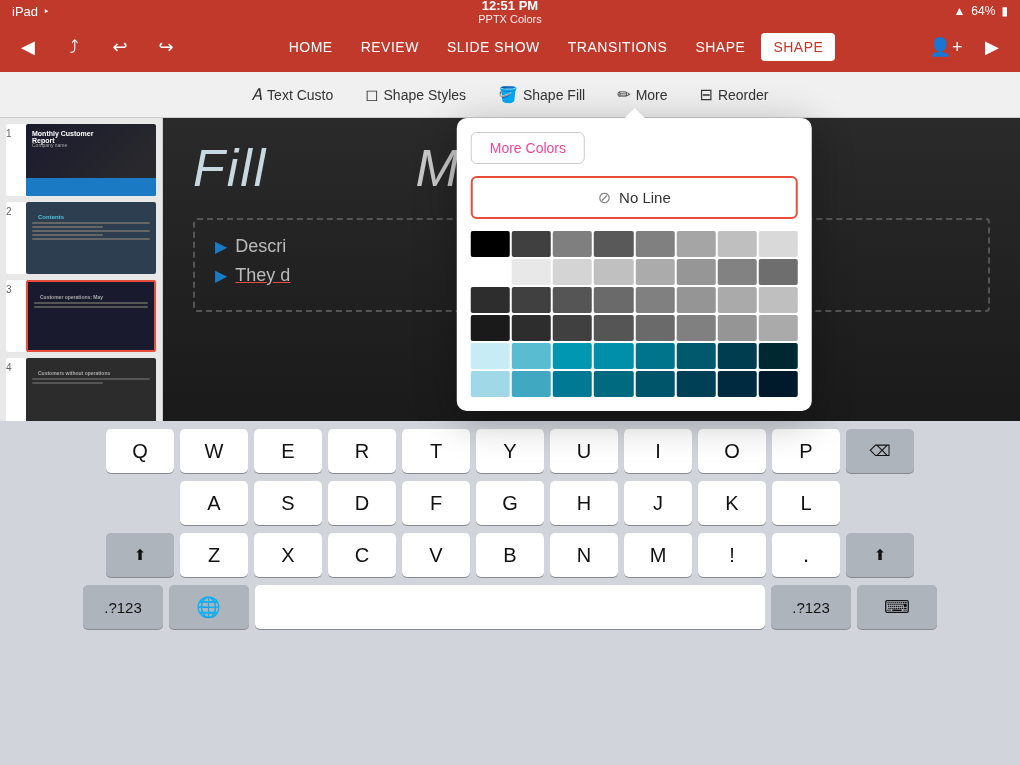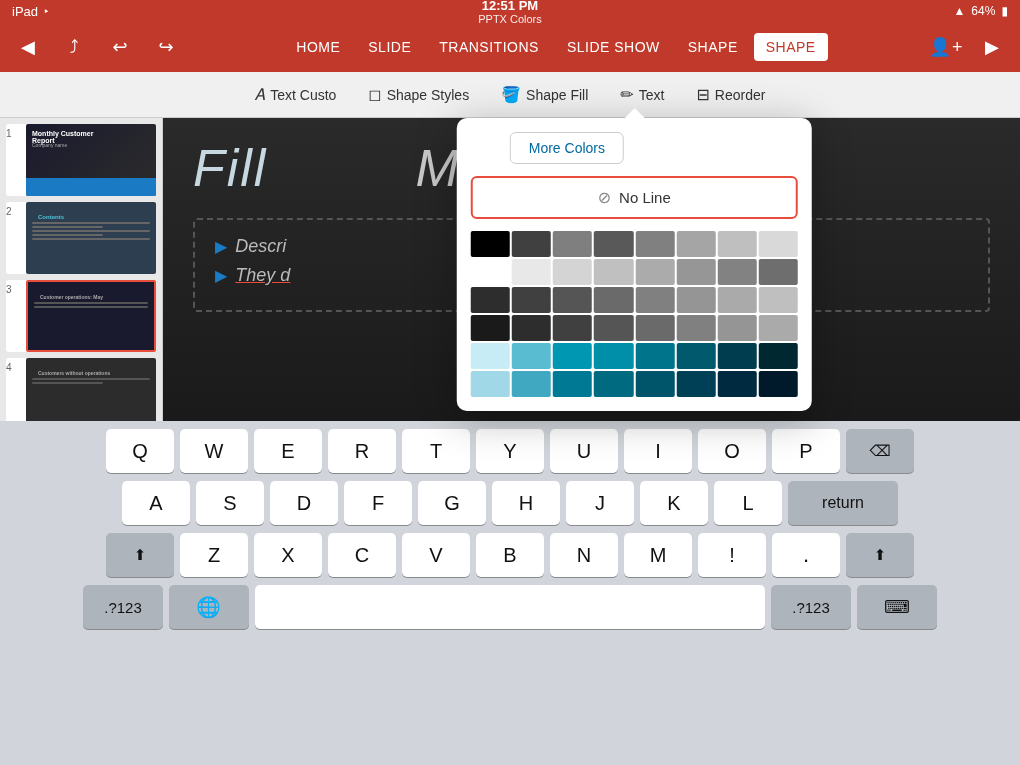--- a/index.html
+++ b/index.html
@@ -165,21 +165,21 @@
       padding: 16px 20px;
       border-radius: 4px;
     }
     .slide-body-item {
       display: flex;
       align-items: flex-start;
       gap: 8px;
       margin-bottom: 8px;
     }
     .bullet-arrow { color: #1a7ac4; font-size: 16px; margin-top: 1px; }
-    .slide-body-text { color: #bbb; font-size: 18px; font-style: italic; }
+    .slide-body-text { color: #bbb; font-size: 18px; }
     .slide-body-text.with-underline { text-decoration: underline; text-decoration-color: #e74c3c; }
 
     
     #popover {
       position: absolute;
       top: 46px;
       left: 50%;
       transform: translateX(-15%);
       width: 355px;
       background: white;
@@ -209,23 +209,22 @@
       font-size: 14px;
       font-weight: 500;
       cursor: pointer;
     }
     .popover-tab.active {
       background: #e74c3c;
       color: white;
     }
     .popover-tab.inactive {
       background: white;
-      color: #0369a1;
+      color: #ec4899;
       border: 1px solid #ccc;
-      margin-left: 39px;
     }
     .no-fill-btn {
       width: 100%;
       border: 2px solid #e74c3c;
       border-radius: 6px;
       padding: 10px;
       display: flex;
       align-items: center;
       justify-content: center;
       gap: 8px;
@@ -330,23 +329,23 @@
 
 <div id="nav-bar">
   <div class="nav-left">
     <div class="nav-btn">◀</div>
     <div class="nav-btn">⤴</div>
     <div class="nav-btn">↩</div>
     <div class="nav-btn">↪</div>
   </div>
   <div class="nav-menu">
     <div class="menu-item">HOME</div>
-    <div class="menu-item">SLIDE</div>
+    <div class="menu-item">REVIEW</div>
+    <div class="menu-item">SLIDE SHOW</div>
     <div class="menu-item">TRANSITIONS</div>
-    <div class="menu-item">SLIDE SHOW</div>
     <div class="menu-item">SHAPE</div>
     <div class="menu-item active">SHAPE</div>
   </div>
   <div class="nav-right">
     <div class="nav-btn">👤+</div>
     <div class="nav-btn">▶</div>
   </div>
 </div>
 
 <div id="toolbar">
@@ -357,21 +356,21 @@
   <div class="toolbar-item">
     <span class="toolbar-icon">◻</span>
     <span>Shape Styles</span>
   </div>
   <div class="toolbar-item">
     <span class="toolbar-icon">🪣</span>
     <span>Shape Fill</span>
   </div>
   <div class="toolbar-item">
     <span class="toolbar-icon">✏</span>
-    <span>Text</span>
+    <span>More</span>
   </div>
   <div class="toolbar-item">
     <span class="toolbar-icon">⊟</span>
     <span>Reorder</span>
   </div>
 
   <div id="popover">
     <div class="popover-tabs">
       <div class="popover-tab inactive">More Colors</div>
     </div>
@@ -540,21 +539,20 @@
   <div class="key-row">
     <div class="key key-letter">A</div>
     <div class="key key-letter">S</div>
     <div class="key key-letter">D</div>
     <div class="key key-letter">F</div>
     <div class="key key-letter">G</div>
     <div class="key key-letter">H</div>
     <div class="key key-letter">J</div>
     <div class="key key-letter">K</div>
     <div class="key key-letter">L</div>
-    <div class="key-special key-return">return</div>
   </div>
   <div class="key-row">
     <div class="key-special key-shift">⬆</div>
     <div class="key key-letter">Z</div>
     <div class="key key-letter">X</div>
     <div class="key key-letter">C</div>
     <div class="key key-letter">V</div>
     <div class="key key-letter">B</div>
     <div class="key key-letter">N</div>
     <div class="key key-letter">M</div>

